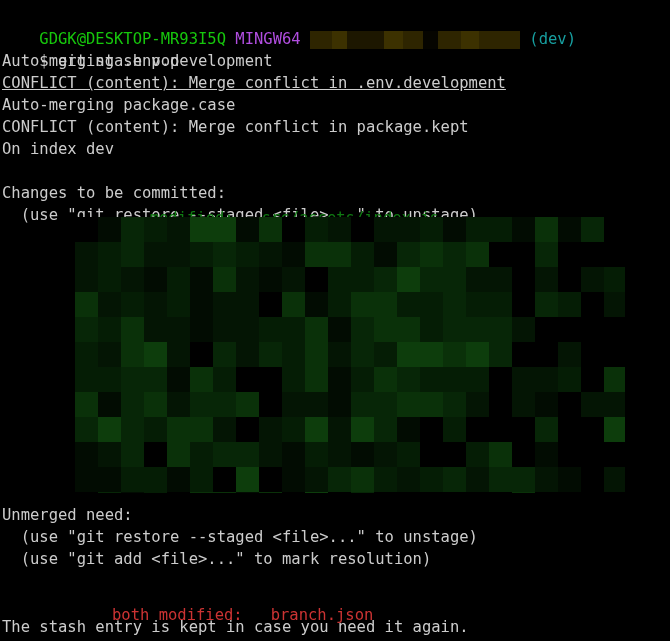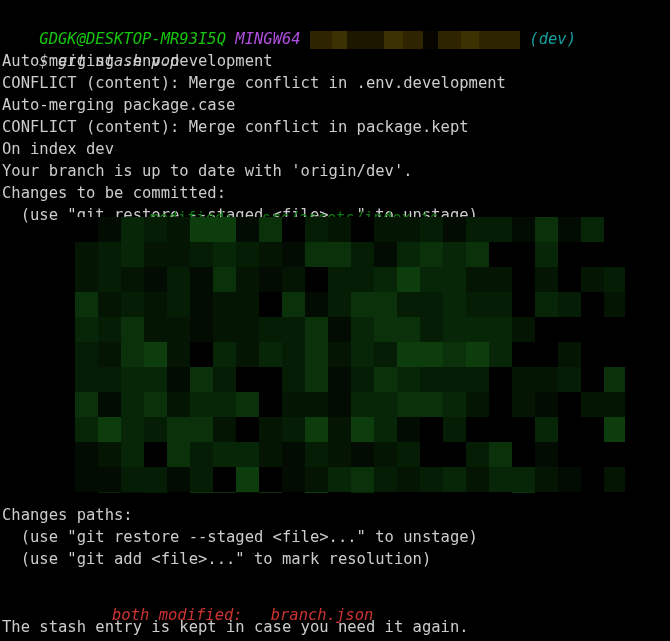--- a/index.html
+++ b/index.html
@@ -28,21 +28,21 @@
     left: 2px;
     height: 22px;
     line-height: 22px;
     font-size: 15.5px;
     letter-spacing: 0px;
     white-space: pre;
     color: #cccccc;
     font-family: "DejaVu Sans Mono", "Liberation Mono", monospace;
   }
 
-  .seg { white-space: pre; font-style: italic; }
+  .seg { white-space: pre; }
 
   .c-default { color: #cccccc; }
   .c-green   { color: #16c60c; }
   .c-magenta { color: #b14ee0; }
   .c-cyan    { color: #179fa0; }
   .c-red     { color: #cc3333; }
 
   
   .path-redaction {
     display: inline-block;
@@ -101,25 +101,24 @@
 
   <div class="line" style="top:6px;">
     <span class="seg c-green">GDGK@DESKTOP-MR93I5Q</span><span class="seg c-default"> </span><span class="seg c-magenta">MINGW64</span><span class="seg c-default"> </span><span class="path-redaction"><i style="left: 0px; width: 22px; background: rgb(46, 37, 0);"></i><i style="left: 22px; width: 15px; background: rgb(60, 49, 0);"></i><i style="left: 37px; width: 17px; background: rgb(29, 23, 0);"></i><i style="left: 54px; width: 20px; background: rgb(29, 23, 0);"></i><i style="left: 74px; width: 19px; background: rgb(60, 49, 0);"></i><i style="left: 93px; width: 20px; background: rgb(46, 37, 0);"></i><i style="left: 113px; width: 15px; background: rgb(6, 5, 0);"></i><i style="left: 128px; width: 23px; background: rgb(46, 37, 0);"></i><i style="left: 151px; width: 18px; background: rgb(60, 49, 0);"></i><i style="left: 169px; width: 18px; background: rgb(46, 37, 0);"></i><i style="left: 187px; width: 23px; background: rgb(46, 37, 0);"></i></span><span class="seg c-default"> </span><span class="seg c-cyan">(dev)</span>
   </div>
 
   <div class="line" style="top:28px;">
     <span class="seg c-default">$</span><span class="seg c-default"> git stash pop</span>
   </div>
 
   <div class="line c-default" style="top:50px;">Auto-merging .env.development</div>
-  <div class="line c-default" style="top:72px;">CONFLICT (content): Merge conflict in .env.development</div>
+  <div class="line c-default" style="top:72px;text-decoration:underline;">CONFLICT (content): Merge conflict in .env.development</div>
   <div class="line c-default" style="top:94px;">Auto-merging package.case</div>
   <div class="line c-default" style="top:116px;">CONFLICT (content): Merge conflict in package.kept</div>
   <div class="line c-default" style="top:138px;">On index dev</div>
-  <div class="line c-default" style="top:160px;">Your branch is up to date with 'origin/dev'.</div>
   <div class="line c-default" style="top:182px;">Changes to be committed:</div>
   <div class="line c-default" style="top:204px;">  (use "git restore --staged &lt;file&gt;..." to unstage)</div>
 
   <div id="clipped-row">
     <span>        modified:   src/assets/index.js</span>
   </div>
 
   <div id="mosaic">
       <b style="left: 0px; top: 0px; width: 23px; height: 25px; background: rgb(0, 0, 0);"></b>
       <b style="left: 23px; top: 0px; width: 23px; height: 25px; background: rgb(2, 12, 2);"></b>
@@ -404,21 +403,21 @@
       <b style="left: 368px; top: 275px; width: 23px; height: 25px; background: rgb(0, 0, 0);"></b>
       <b style="left: 391px; top: 275px; width: 23px; height: 25px; background: rgb(0, 0, 0);"></b>
       <b style="left: 414px; top: 275px; width: 23px; height: 25px; background: rgb(0, 0, 0);"></b>
       <b style="left: 437px; top: 275px; width: 23px; height: 25px; background: rgb(10, 49, 9);"></b>
       <b style="left: 460px; top: 275px; width: 23px; height: 25px; background: rgb(0, 0, 0);"></b>
       <b style="left: 483px; top: 275px; width: 23px; height: 25px; background: rgb(0, 0, 0);"></b>
       <b style="left: 506px; top: 275px; width: 23px; height: 25px; background: rgb(0, 0, 0);"></b>
       <b style="left: 529px; top: 275px; width: 23px; height: 25px; background: rgb(0, 0, 0);"></b>
     </div>
 
-  <div class="line c-default" style="top:504px;">Changes paths:</div>
+  <div class="line c-default" style="top:504px;">Unmerged need:</div>
   <div class="line c-default" style="top:526px;">  (use "git restore --staged &lt;file&gt;..." to unstage)</div>
   <div class="line c-default" style="top:548px;">  (use "git add &lt;file&gt;..." to mark resolution)</div>
 
 
   <div class="line" style="top:582px; left:0;">
     <span class="seg" style="color:transparent;">        </span><span class="seg c-red">both modified:</span><span class="seg c-red">   </span><span class="seg c-red">branch.json</span>
   </div>
 
   <div class="line c-default" style="top:616px;">The stash entry is kept in case you need it again.</div>
 

